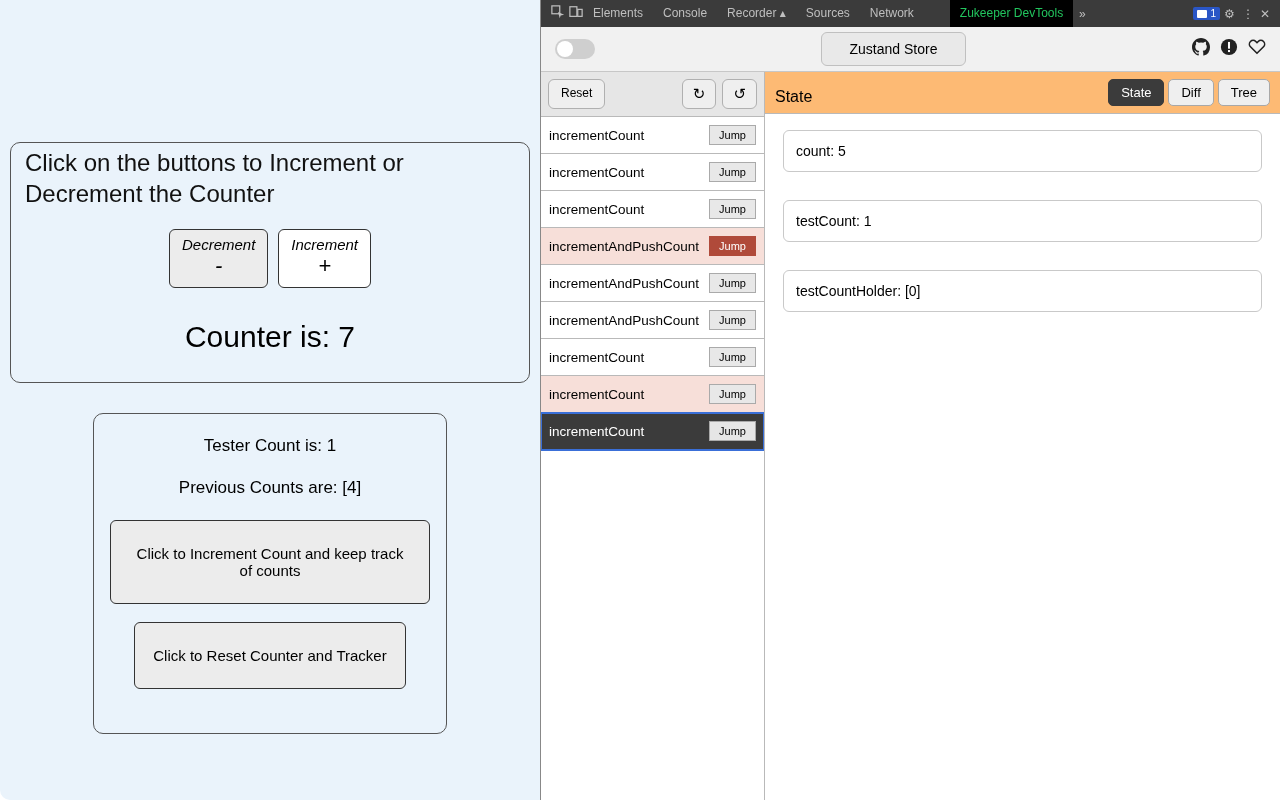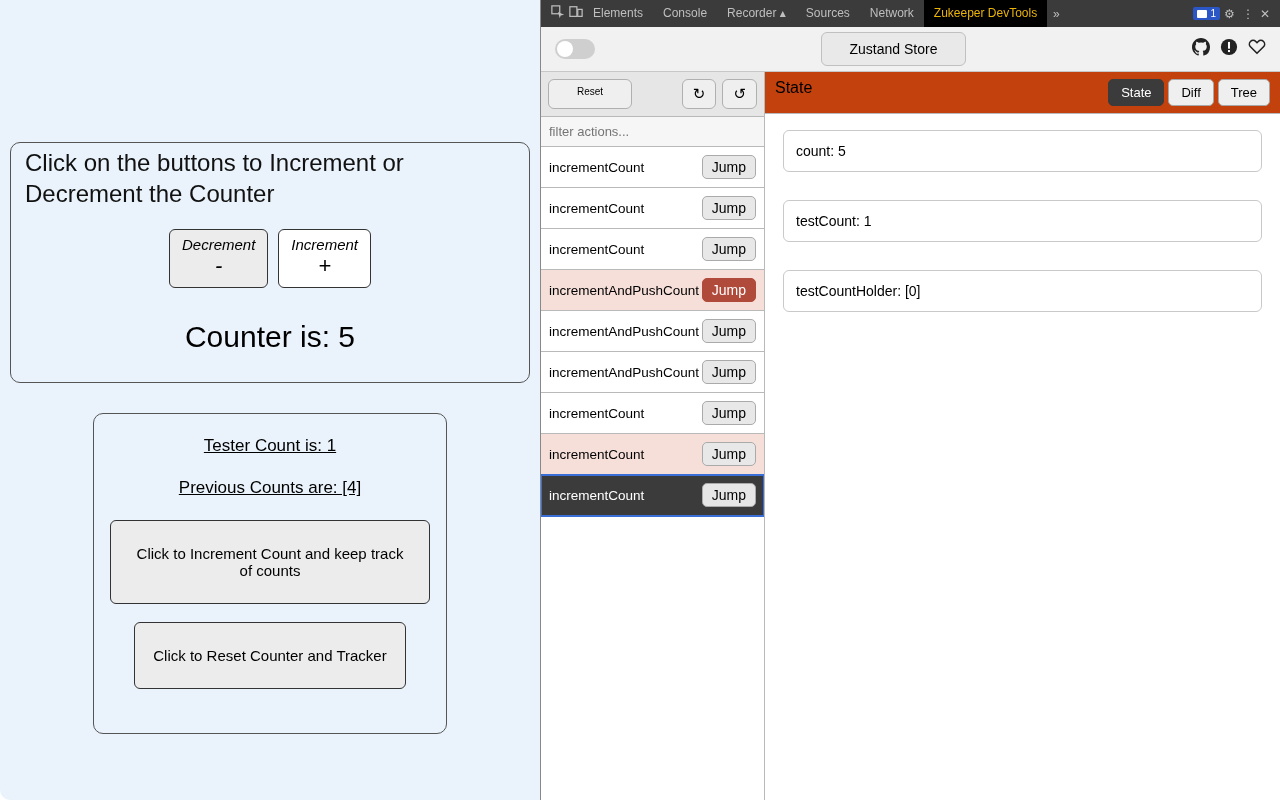--- a/index.html
+++ b/index.html
@@ -58,21 +58,21 @@
   }
   .tester-card {
     width: 354px;
     margin: 30px auto 0 auto;
     background: #eaf3fb;
     border: 1px solid #555;
     border-radius: 10px;
     padding: 22px 16px 26px 16px;
     text-align: center;
   }
-  .tester-card p { font-size: 17px; margin-bottom: 22px; text-decoration: underline; }
+  .tester-card p { font-size: 17px; margin-bottom: 22px; }
   .wide-btn {
     display: inline-block;
     border: 1px solid #333;
     border-radius: 6px;
     background: #ececec;
     padding: 24px 18px;
     font-size: 15px;
     cursor: pointer;
     margin-bottom: 18px;
   }
@@ -94,21 +94,22 @@
     padding: 0 6px;
   }
   .dt-tabbar .tab {
     padding: 0 10px;
     height: 27px;
     line-height: 27px;
     cursor: pointer;
   }
   .dt-tabbar .tab.active {
     background: #000;
-    color: #eab308;
+    color: #22c55e;
+    margin-left: 26px;
   }
   .dt-tabbar .spacer { flex: 1; }
   .dt-tabbar .icon { width: 18px; text-align: center; cursor: pointer; padding: 0 4px; }
   .badge {
     display: inline-flex; align-items: center;
     background: #2a56c6; color: #fff;
     border-radius: 2px; padding: 1px 4px; font-size: 10px;
     gap: 3px;
   }
   .dt-header {
@@ -155,22 +156,22 @@
     display: flex;
     gap: 6px;
     padding: 7px;
     background: #e6e6e6;
     border-bottom: 1px solid #b9b9b9;
   }
   .tb-btn {
     border: 1px solid #b0b0b0;
     background: #efefef;
     border-radius: 6px;
-    padding: 6px 28px;
-    font-size: 10px;
+    padding: 6px 12px;
+    font-size: 12px;
     cursor: pointer;
   }
   .tb-btn.icon-only { padding: 5px 10px; font-size: 15px; }
   .tb-btn.right { margin-left: auto; }
   .filter-input {
     width: 100%;
     border: none;
     border-bottom: 1px solid #b9b9b9;
     padding: 7px 8px;
     font-size: 13px;
@@ -190,45 +191,45 @@
   .action-row.pink { background: #f7dfd9; }
   .action-row.current {
     background: #3b3b3b;
     color: #fff;
     outline: 2px solid #3a6fd8;
     outline-offset: -1px;
   }
   .jump-btn {
     border: 1px solid #aaa;
     background: #e8e8e8;
-    border-radius: 5px;
+    border-radius: 0;
     padding: 3px 9px;
-    font-size: 14px;
+    font-size: 11px;
     cursor: pointer;
   }
   .jump-btn.red {
     background: #b04a3a;
     border-color: #b04a3a;
     color: #fff;
   }
   .jump-btn.ondark {
     background: #e6e6e6;
     color: #000;
   }
 
   .state-col {
     flex: 1;
     display: flex;
     flex-direction: column;
   }
   .state-header {
     display: flex;
-    align-items: flex-start;
+    align-items: flex-end;
     padding: 7px 10px;
-    background: #c2410c;
+    background: #fdba74;
     border-bottom: 1px solid #b9b9b9;
   }
   .state-title { font-size: 16px; }
   .view-toggle {
     margin-left: auto;
     display: flex;
     gap: 4px;
   }
   .vt-btn {
     border: 1px solid #a8a8a8;
@@ -265,21 +266,21 @@
     <div class="btn-row">
       <div class="square-btn">
         <div class="lbl">Decrement</div>
         <div class="sym">-</div>
       </div>
       <div class="square-btn incr">
         <div class="lbl">Increment</div>
         <div class="sym">+</div>
       </div>
     </div>
-    <div class="counter-display">Counter is: 5</div>
+    <div class="counter-display">Counter is: 7</div>
   </div>
 
   <div class="tester-card">
     <p>Tester Count is: 1</p>
     <p>Previous Counts are: [4]</p>
     <div class="wide-btn">Click to Increment Count and keep track of counts</div><br>
     <div class="wide-btn">Click to Reset Counter and Tracker</div>
   </div>
 </div>
 
@@ -340,21 +341,20 @@
     </div>
   </div>
 
   <div class="dt-body">
     <div class="actions-col">
       <div class="actions-toolbar">
         <div class="tb-btn">Reset</div>
         <div class="tb-btn icon-only right">↻</div>
         <div class="tb-btn icon-only">↺</div>
       </div>
-      <input class="filter-input" placeholder="filter actions..." style="">
       <div class="action-list" id="action-list">
           <div class="action-row">
             <span>incrementCount</span>
             <span class="jump-btn">Jump</span>
           </div>
           <div class="action-row">
             <span>incrementCount</span>
             <span class="jump-btn">Jump</span>
           </div>
           <div class="action-row">

